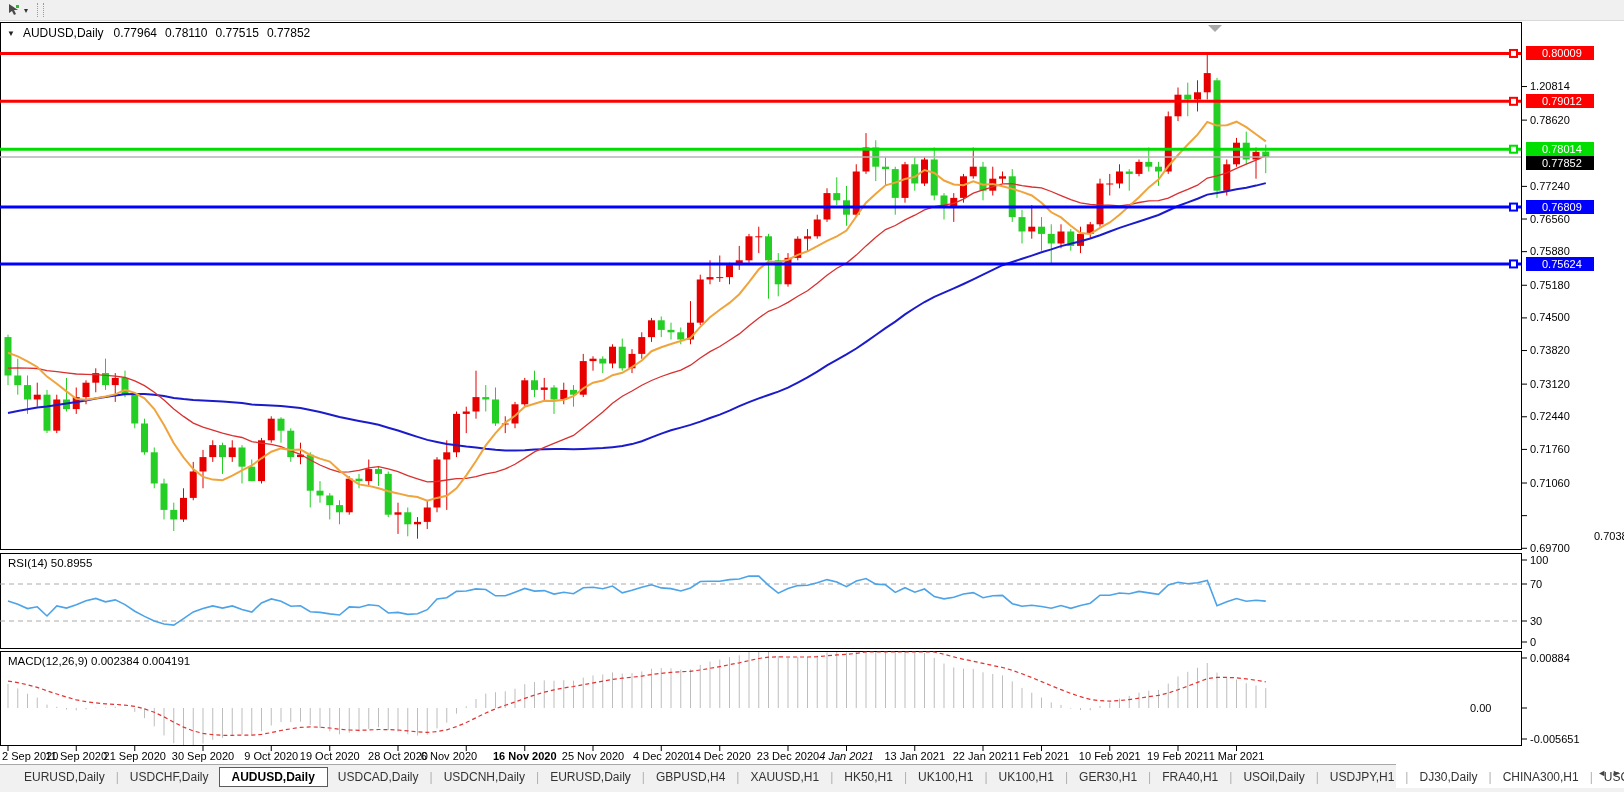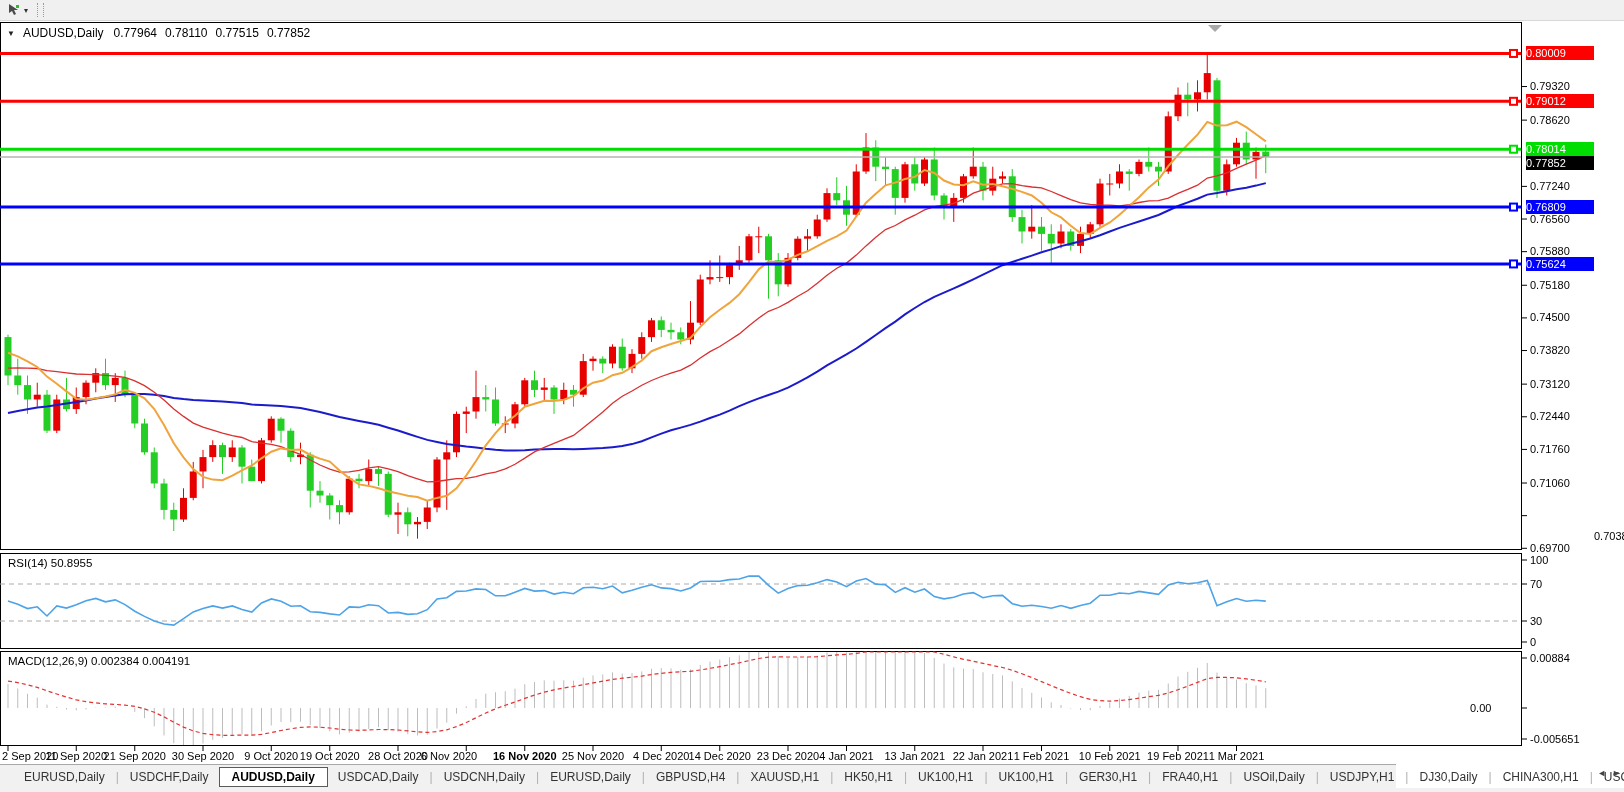--- a/index.html
+++ b/index.html
@@ -13,21 +13,21 @@
   .tfbtn.active{background:#e4e4e4;border:1px solid #9a9a9a}
   .grip{width:5px;height:14px;margin:0 5px 0 4px;border-left:1px dotted #9a9a9a;border-right:1px dotted #9a9a9a}
   .vsep{width:1px;height:14px;background:#c0c0c0;margin:0 5px}
   .caret{font-size:8px;color:#333;margin-left:3px}
   
   .panel{position:absolute;left:0;background:#fff;border:1px solid #000;box-sizing:border-box;z-index:1}
   #gfx{position:absolute;left:0;top:0;z-index:5;pointer-events:none}
   #labels{position:absolute;left:0;top:0;width:1624px;height:792px;z-index:10;pointer-events:none}
   .lbl{position:absolute;font-size:11px;color:#000;white-space:nowrap;line-height:13px}
   .pricebox{position:absolute;left:1526px;width:68px;height:14px;line-height:14px;font-size:11px;
-    color:#fff;padding-left:0;box-sizing:border-box;white-space:nowrap}
+    color:#fff;padding-left:16px;box-sizing:border-box;white-space:nowrap}
   #header{position:absolute;left:7px;top:26px;z-index:12;display:flex;gap:8px;font-size:12px;color:#000;align-items:center}
   #header .tri{font-size:8px;color:#222}
   .indlabel{position:absolute;left:8px;font-size:11.5px;color:#000;z-index:12}
   
   #tabbar{position:absolute;left:0;top:764px;width:1396px;height:24px;background:#f1f1f1;
     border-top:1px solid #a8a8a8;display:flex;align-items:center;font-size:12px;color:#333;z-index:30;padding-left:14px;box-sizing:border-box}
   .tab{padding:2px 10px;cursor:default;white-space:nowrap}
   .tab.active{background:#fff;border:1px solid #5a5a5a;font-weight:bold;color:#000;padding:2px 12px}
   .tabsep{color:#b0b0b0;padding:0 1px}
   #tabscroll{position:absolute;right:3px;top:768px;z-index:31;display:flex;gap:6px;font-size:9px;color:#444}
@@ -527,21 +527,21 @@
         <line x1="846.5" y1="746" x2="846.5" y2="751" stroke="#000"></line>
         <line x1="914.75" y1="746" x2="914.75" y2="751" stroke="#000"></line>
         <line x1="983" y1="746" x2="983" y2="751" stroke="#000"></line>
         <line x1="1041.5" y1="746" x2="1041.5" y2="751" stroke="#000"></line>
         <line x1="1109.75" y1="746" x2="1109.75" y2="751" stroke="#000"></line>
         <line x1="1178" y1="746" x2="1178" y2="751" stroke="#000"></line>
         <line x1="1236.5" y1="746" x2="1236.5" y2="751" stroke="#000"></line>
       </g>
     </svg>
   <div id="labels">
-      <div class="lbl" style="left: 1530px; top: 80.036px;">0.79320</div>
+      <div class="lbl" style="left: 1530px; top: 80.036px;">1.20814</div>
       <div class="lbl" style="left: 1530px; top: 113.636px;">0.78620</div>
       <div class="lbl" style="left: 1530px; top: 179.876px;">0.77240</div>
       <div class="lbl" style="left: 1530px; top: 212.516px;">0.76560</div>
       <div class="lbl" style="left: 1530px; top: 245.156px;">0.75880</div>
       <div class="lbl" style="left: 1530px; top: 278.756px;">0.75180</div>
       <div class="lbl" style="left: 1530px; top: 311.396px;">0.74500</div>
       <div class="lbl" style="left: 1530px; top: 344.036px;">0.73820</div>
       <div class="lbl" style="left: 1530px; top: 377.636px; text-align: right;">0.73120</div>
       <div class="lbl" style="left: 1530px; top: 410.276px;">0.72440</div>
       <div class="lbl" style="left: 1530px; top: 442.916px;">0.71760</div>
@@ -567,21 +567,21 @@
       <div class="lbl" style="left: 203px; top: 750px; transform: translateX(-50%);">30 Sep 2020</div>
       <div class="lbl" style="left: 271.25px; top: 750px; transform: translateX(-50%);">9 Oct 2020</div>
       <div class="lbl" style="left: 329.75px; top: 750px; transform: translateX(-50%);">19 Oct 2020</div>
       <div class="lbl" style="left: 398px; top: 750px; transform: translateX(-50%);">28 Oct 2020</div>
       <div class="lbl" style="left: 449px; top: 750px; transform: translateX(-50%);">6 Nov 2020</div>
       <div class="lbl" style="left: 524.75px; top: 750px; transform: translateX(-50%); font-weight: bold;">16 Nov 2020</div>
       <div class="lbl" style="left: 593px; top: 750px; transform: translateX(-50%);">25 Nov 2020</div>
       <div class="lbl" style="left: 661.25px; top: 750px; transform: translateX(-50%);">4 Dec 2020</div>
       <div class="lbl" style="left: 719.75px; top: 750px; transform: translateX(-50%);">14 Dec 2020</div>
       <div class="lbl" style="left: 788px; top: 750px; transform: translateX(-50%);">23 Dec 2020</div>
-      <div class="lbl" style="left: 846.5px; top: 750px; transform: translateX(-50%);">4 Jan 2021</div>
+      <div class="lbl" style="left: 846.5px; top: 750px; transform: translateX(-50%); font-style: italic;">4 Jan 2021</div>
       <div class="lbl" style="left: 914.75px; top: 750px; transform: translateX(-50%);">13 Jan 2021</div>
       <div class="lbl" style="left: 983px; top: 750px; transform: translateX(-50%);">22 Jan 2021</div>
       <div class="lbl" style="left: 1041.5px; top: 750px; transform: translateX(-50%);">1 Feb 2021</div>
       <div class="lbl" style="left: 1109.75px; top: 750px; transform: translateX(-50%);">10 Feb 2021</div>
       <div class="lbl" style="left: 1178px; top: 750px; transform: translateX(-50%);">19 Feb 2021</div>
       <div class="lbl" style="left: 1236.5px; top: 750px; transform: translateX(-50%); text-align: center;">1 Mar 2021</div>
     </div>
 
   <div id="tabbar">
       <div class="tab">EURUSD,Daily</div>

